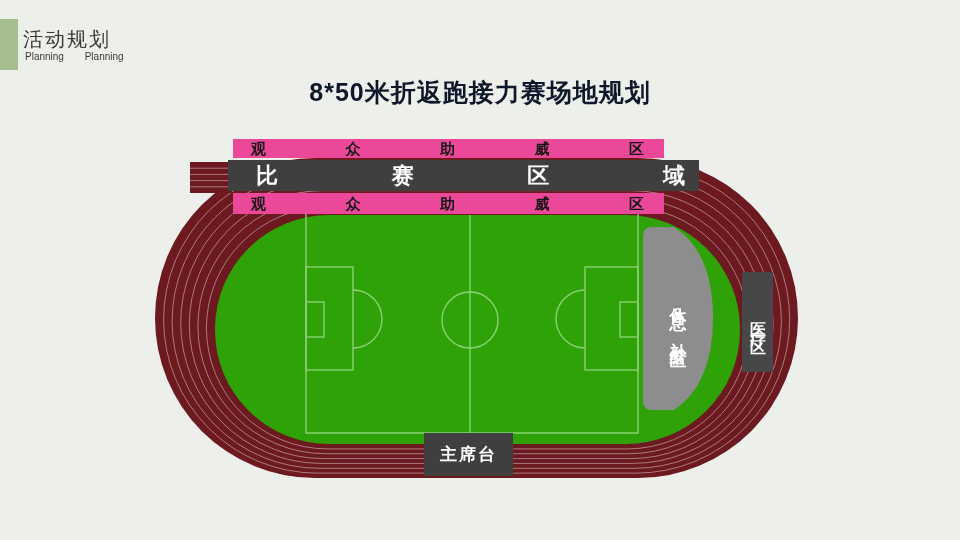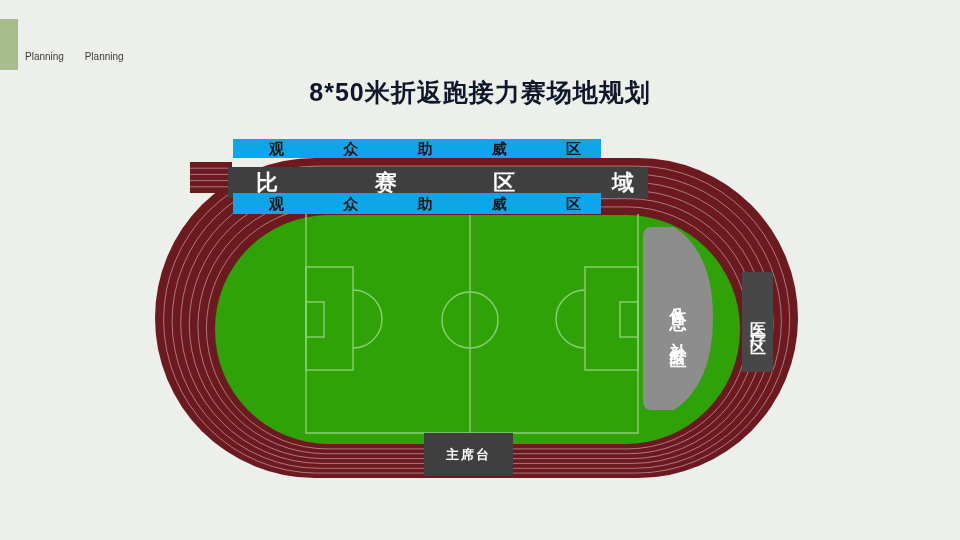--- a/index.html
+++ b/index.html
@@ -22,40 +22,39 @@
   }
 
   .diagram-svg { left:0; top:0; width:960px; height:540px; }
 
   
   .zone-bar {
     box-sizing:border-box; white-space:nowrap;
     text-align:justify; text-align-last:justify;
   }
   .spectator-bar {
-    left:233px; width:368px; background:#0ea5e9; color:#151515;
-    font-size:15px; font-weight:600; padding:0 20px 0 36px;
+    left:233px; width:431px; background:#ec4899; color:#151515;
+    font-size:15px; font-weight:600; padding:0 20px 0 18px;
   }
   .spectator-top { top:139px; height:19px; line-height:19px; }
   .spectator-bottom { top:193px; height:21px; line-height:21px; }
   .competition-bar {
-    left:228px; top:160px; width:420px; height:31px; line-height:31px;
+    left:228px; top:160px; width:471px; height:31px; line-height:31px;
     background:#3f3f3f; color:#ffffff; font-size:22px; font-weight:bold;
     padding:0 14px 0 28px;
-    margin-top:7px;
   }
 
   .dark-box { background:#474747; color:#ffffff; font-weight:bold; }
   .waiting-box {
     left:703px; top:162px; width:100px; height:30px; line-height:30px;
     font-size:16px; text-align:center; white-space:nowrap;
   }
   .rostrum-box {
     left:424px; top:433px; width:89px; height:43px; line-height:43px;
-    background:#3f3f3f; font-size:13px; text-align:center; letter-spacing:2px;
+    background:#3f3f3f; font-size:17px; text-align:center; letter-spacing:2px;
   }
   .medical-box {
     left:742px; top:272px; width:31px; height:100px;
     display:flex; align-items:center; justify-content:center;
   }
   .v-text {
     writing-mode:vertical-rl; text-orientation:upright;
     color:#ffffff; font-weight:bold;
   }
   .medical-text { font-size:16px; letter-spacing:9px; }
@@ -64,20 +63,21 @@
     display:flex; align-items:center; justify-content:center;
   }
   .rest-text { font-size:17px; letter-spacing:5px; }
 </style>
 </head>
 <body>
 
 <div class="slide">
 
   <div class="abs accent-bar"></div>
+  <div class="abs header-cn">活动规划</div>
   <div class="abs header-en">Planning Planning</div>
 
   <div class="abs slide-title">8*50米折返跑接力赛场地规划</div>
 
   <svg class="abs diagram-svg" viewBox="0 0 960 540">
 
     <rect x="155" y="158" width="643" height="320" rx="160" ry="160" fill="#6d1920"></rect>
 
     <g stroke="rgba(255,255,255,0.42)" stroke-width="1" fill="none">
       <rect x="163.6" y="166.1" width="626.1" height="307.0" rx="153.5" ry="153.5"></rect>

